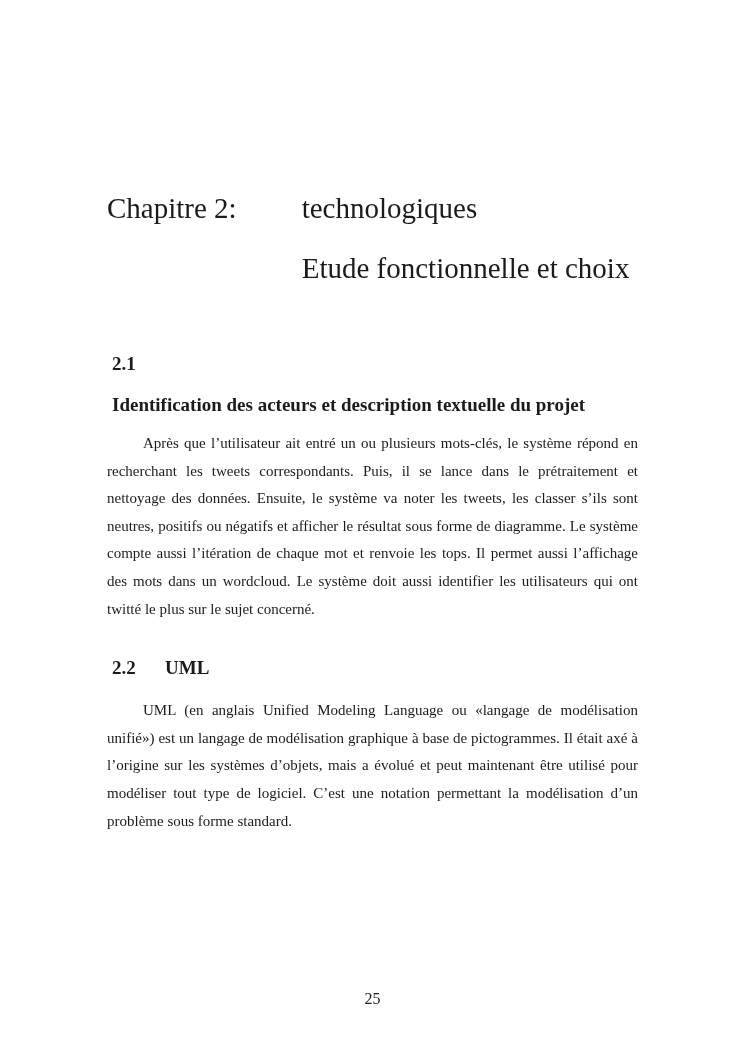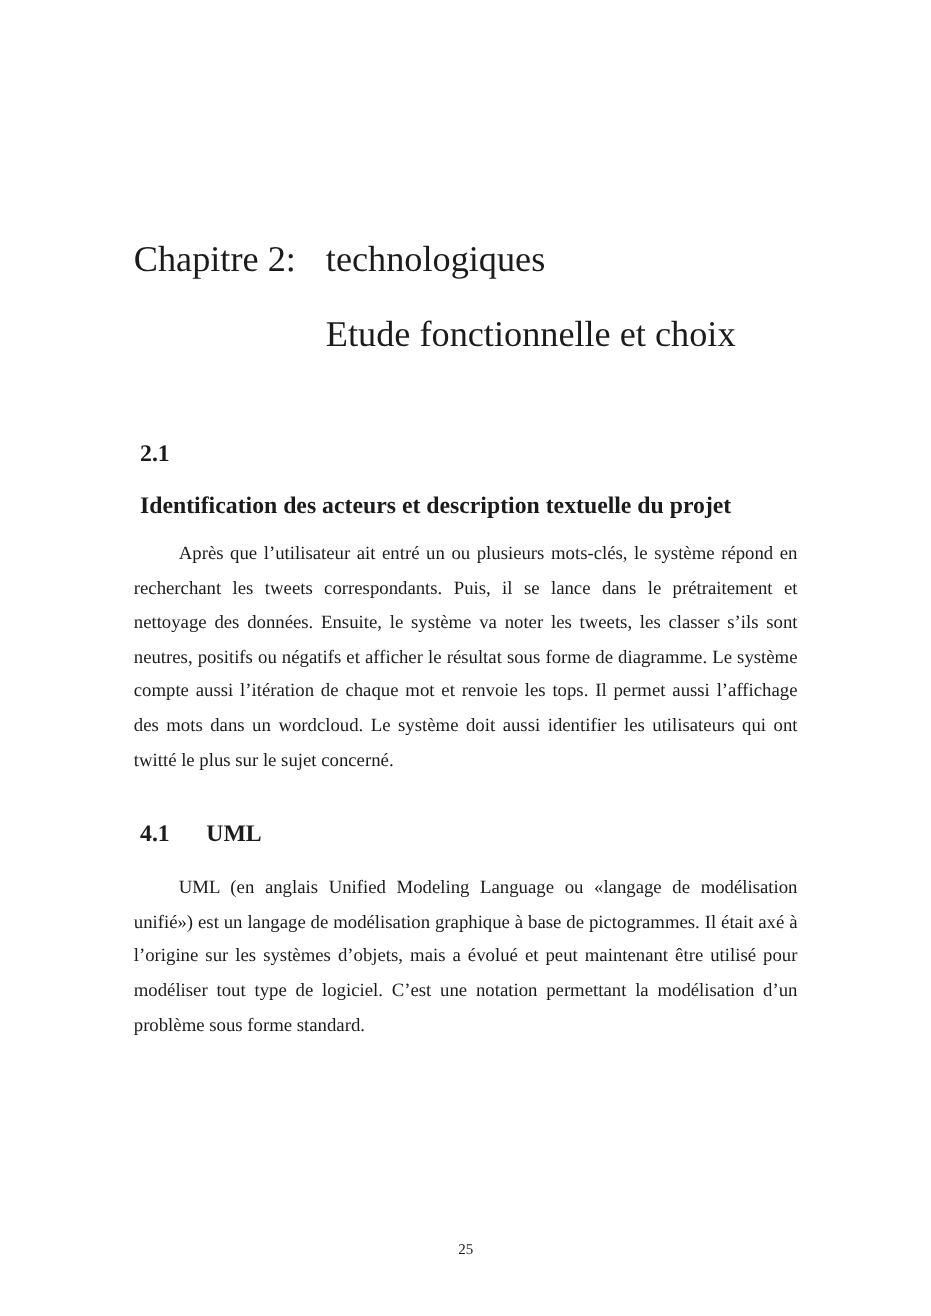--- a/index.html
+++ b/index.html
@@ -19,21 +19,21 @@
   }
   .content {
     margin: 0 107px;
     width: 531px;
   }
 
   
   .chapter {
     display: flex;
     align-items: flex-start;
-    column-gap: 24px;
+    column-gap: 65px;
     margin-top: 178px;
     font-size: 29px;
     line-height: 60px;
     font-weight: 400;
     white-space: nowrap;
     width: 600px; 
   }
   .chapter-label {
     flex: 0 0 auto;
   }
@@ -75,21 +75,21 @@
     margin-top: 9px;
   }
 
   
   .page-number {
     position: absolute;
     left: 0;
     right: 0;
     bottom: 44px;
     text-align: center;
-    font-size: 12px;
+    font-size: 16px;
     line-height: 20px;
   }
 </style>
 </head>
 <body>
 
 <div class="page">
   <div class="content">
 
     <div class="chapter">
@@ -100,21 +100,21 @@
       </span>
     </div>
 
     <h2 class="section-heading">
       <span class="sec-num">2.1</span><span class="sec-title">Identification des acteurs et description textuelle du projet</span>
     </h2>
 
     <p class="para">Après que l’utilisateur ait entré un ou plusieurs mots-clés, le système répond en recherchant les tweets correspondants. Puis, il se lance dans le prétraitement et nettoyage des données. Ensuite, le système va noter les tweets, les classer s’ils sont neutres, positifs ou négatifs et afficher le résultat sous forme de diagramme. Le système compte aussi l’itération de chaque mot et renvoie les tops. Il permet aussi l’affichage des mots dans un wordcloud. Le système doit aussi identifier les utilisateurs qui ont twitté le plus sur le sujet concerné.</p>
 
     <h2 class="section-heading second">
-      <span class="sec-num">4.1</span><span class="sec-title">UML</span>
+      <span class="sec-num">2.2</span><span class="sec-title">UML</span>
     </h2>
 
     <p class="para first-after-heading">UML (en anglais Unified Modeling Language ou «langage de modélisation unifié») est un langage de modélisation graphique à base de pictogrammes. Il était axé à l’origine sur les systèmes d’objets, mais a évolué et peut maintenant être utilisé pour modéliser tout type de logiciel. C’est une notation permettant la modélisation d’un problème sous forme standard.</p>
 
   </div>
 
   <div class="page-number">25</div>
 </div>
 
 </body></html>

